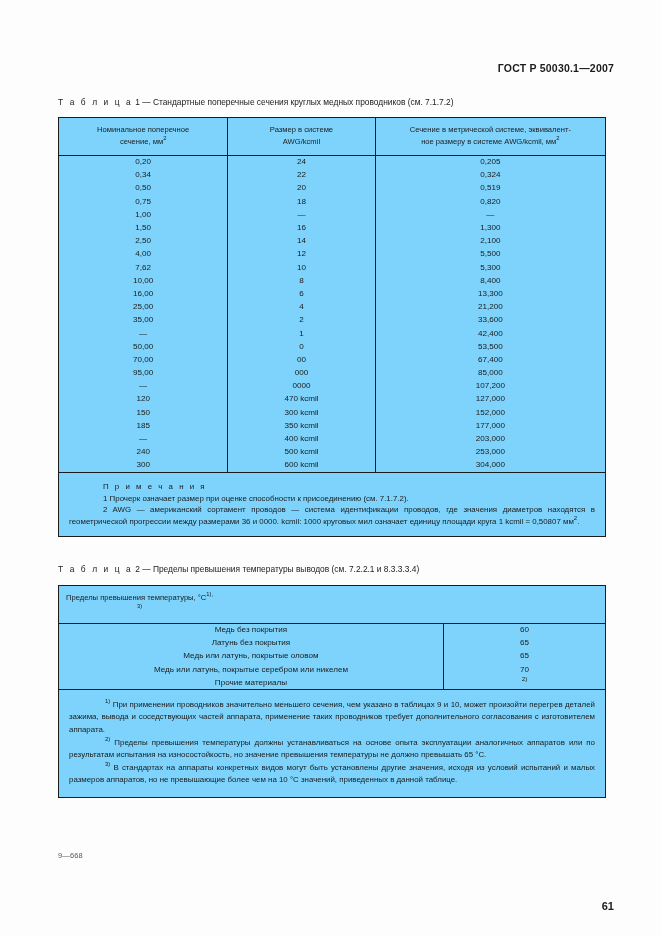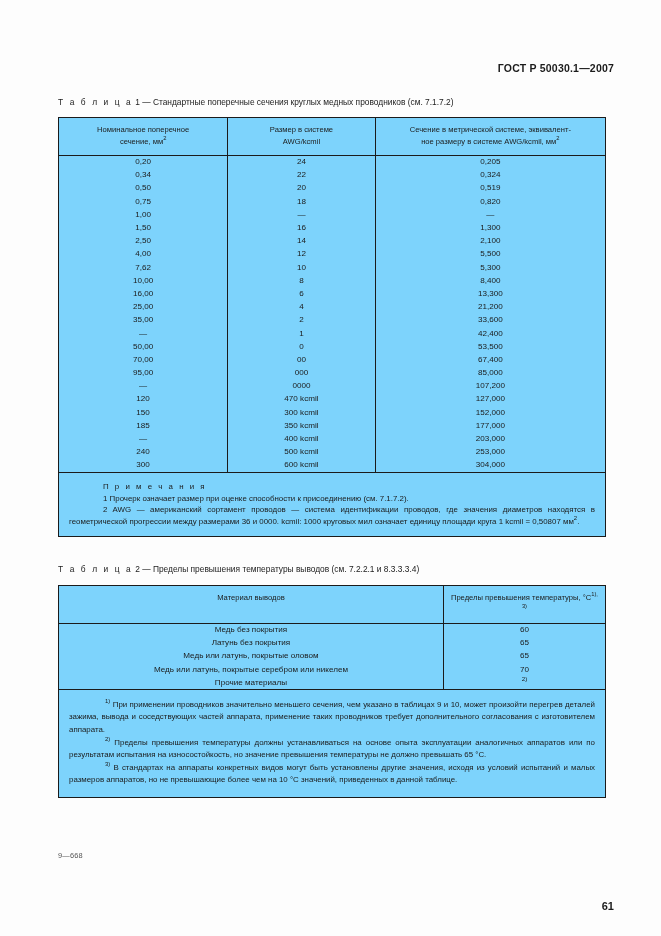--- a/index.html
+++ b/index.html
@@ -75,20 +75,21 @@
   .c2 { width: 27.0%; }
   .c3 { width: 42.0%; }
 
   
   .d1 { width: 70.5%; }
   .d2 { width: 29.5%; }
 
   .tbody { display: block; }
   .trow {
     display: flex;
+    justify-content: center;
   }
   .trow .td {
     box-sizing: border-box;
     font-size: 8.1px;
     line-height: 1.0;
     padding: 2.55px 4px;
     text-align: center;
   }
   .td-div { border-right: 1.1px solid #1b1b1b; }
   .td-left { text-align: left; padding-left: 28px; }
@@ -303,21 +304,20 @@
   </div>
 
   <div class="caption" id="caption-2">
     <span class="tword">Т а б л и ц а</span>
     <span>2</span>
     <span>— Пределы превышения температуры выводов (см. 7.2.2.1 и 8.3.3.3.4)</span>
   </div>
 
   <div class="tbl" id="table-2">
     <div class="thead">
-      <div class="th d1 th-div">Материал выводов</div>
       <div class="th d2">
         <span>Пределы превышения температуры,  °C</span><sup>1), 3)</sup>
       </div>
     </div>
     <div class="tbody" id="table-2-body">
         <div class="trow">
           <div class="td d1 td-div td-left">Медь без покрытия</div>
           <div class="td d2">60</div>
         </div>
         <div class="trow">

